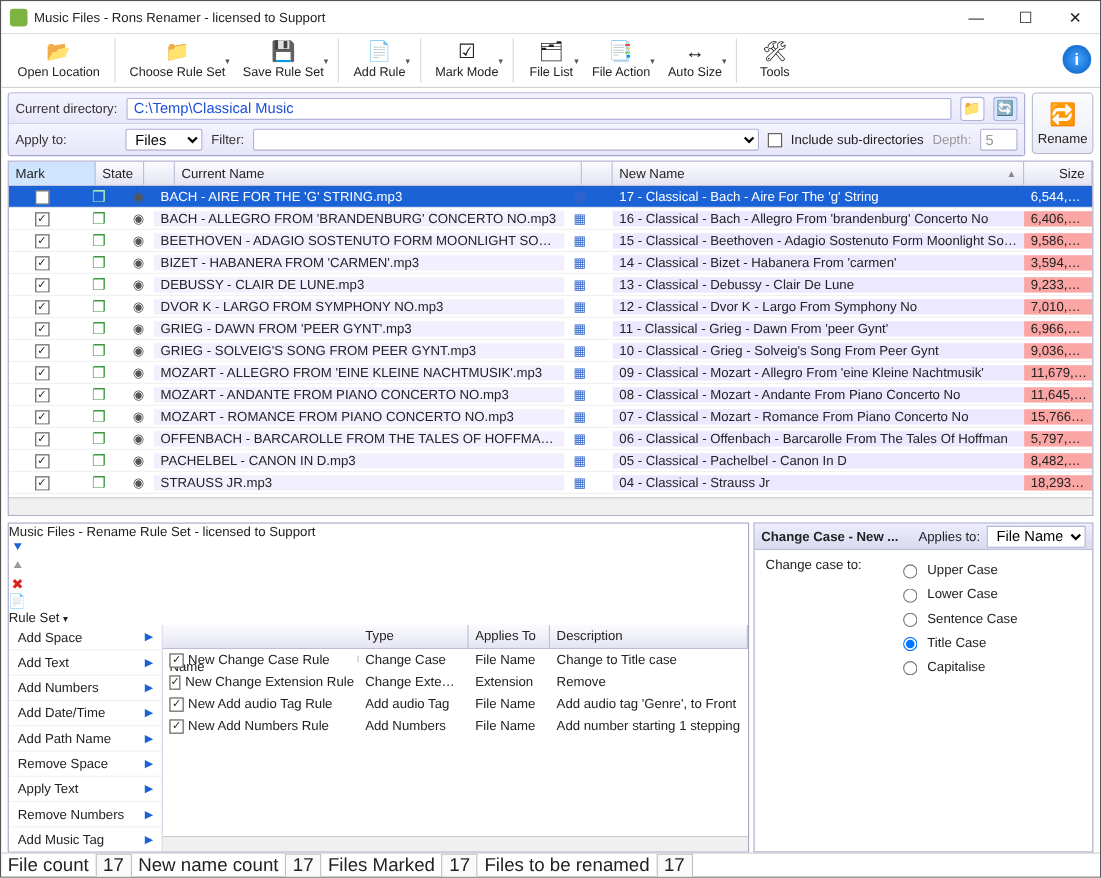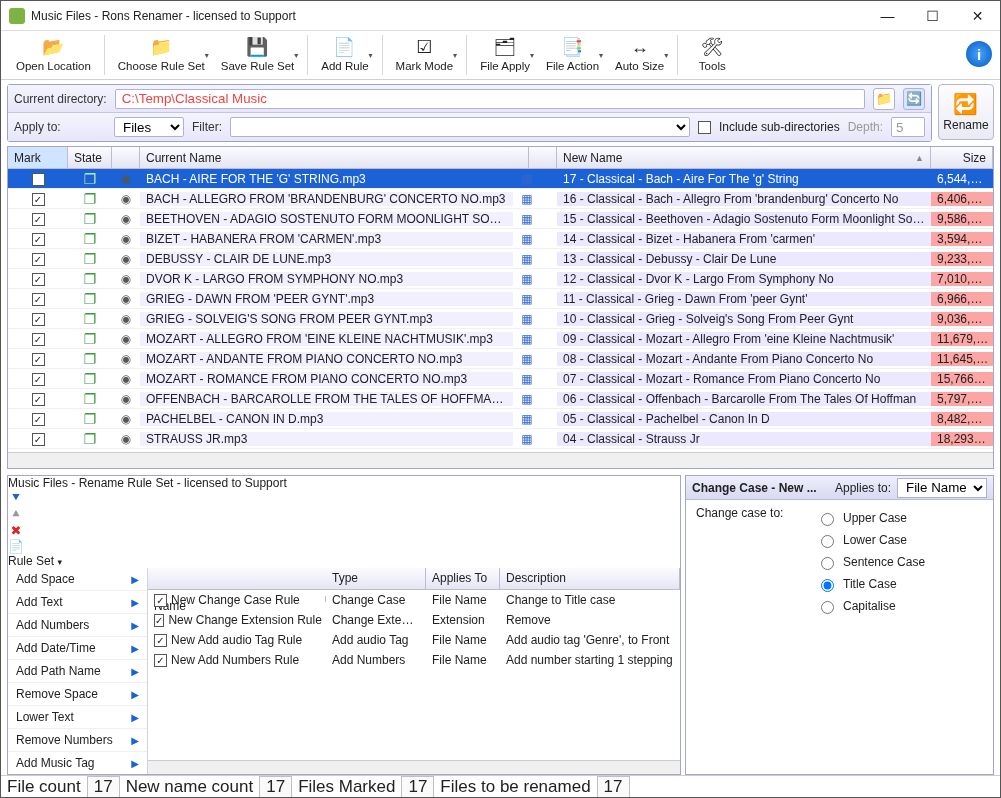--- a/index.html
+++ b/index.html
@@ -17,32 +17,32 @@
   .tbtn .ico { width:24px; height:22px; margin-bottom:2px; display:flex; align-items:center; justify-content:center; font-size:18px; }
   .tbtn .lbl { font-size:11.5px; white-space:nowrap; }
   .tbtn .dd { position:absolute; right:2px; bottom:14px; font-size:8px; color:#555;}
   .tsep { width:1px; height:40px; background:#d8d8d8; margin:0 4px; }
   .info-ico { margin-left:auto; width:26px; height:26px; border-radius:50%; background:radial-gradient(#4aa3ff,#005bbf); color:#fff; display:flex; align-items:center; justify-content:center; font-weight:bold; font-size:15px; align-self:center; }
   
   .panelwrap { display:flex; flex-direction:column; margin:4px 6px; border:1px solid #9aa0d0; border-radius:3px;justify-content:space-between; }
   .barrow { display:flex; align-items:center; height:28px; background:linear-gradient(#f4f4ff,#e6e6f8); border-bottom:1px solid #c5c5e0; padding:0 6px; gap:8px; }
   .barrow:last-child { border-bottom:none; }
   .barlabel { color:#333; }
-  .pathinput { flex:1; height:20px; border:1px solid #b0b0d8; background:#fff; padding:0 6px; color:#ef4444; border-radius:2px; }
+  .pathinput { flex:1; height:20px; border:1px solid #b0b0d8; background:#fff; padding:0 6px; color:#1d4ed8; border-radius:2px; }
   .iconbtn { width:22px; height:22px; border:1px solid #b0b0d8; background:#fff; border-radius:3px; display:flex; align-items:center; justify-content:center; font-size:13px; }
   .select { height:20px; border:1px solid #b0b0d8; background:#fff; padding:0 4px; border-radius:2px; }
   .renamebtn { width:56px; height:56px; margin:4px 6px 4px 0; border:1px solid #b5b5d0; background:linear-gradient(#fdfdff,#eaeaf5); border-radius:4px; display:flex; flex-direction:column; align-items:center; justify-content:center; gap:2px; }
   .renamebtn .ico { font-size:20px; }
   .toprow { display:flex; }
   .toprow .panelwrap { flex:1; }
   
   .grid { flex:1; margin:0 6px; border:1px solid #a6a6c8; display:flex; flex-direction:column; overflow:hidden; }
   .ghead { display:flex; background:linear-gradient(#fbfbff,#e5e5f2); border-bottom:1px solid #bcbcd6; height:22px; }
   .gcol { border-right:1px solid #bcbcd6; padding:3px 6px; font-size:12px; display:flex; align-items:center; position:relative; }
-  .gcol.mark { width:60px; background:#cfe4ff;text-align:center; }
+  .gcol.mark { width:79px; background:#cfe4ff;text-align:center; }
   .gcol.state { width:44px; }
   .gcol.a { width:28px; }
   .gcol.cur { flex:1; }
   .gcol.b { width:28px; }
   .gcol.new { width:374px; }
   .gcol.size { width:62px; text-align:right; justify-content:flex-end; }
   .gbody { flex:1; overflow-y:auto; }
   .grow { display:flex; height:20px; align-items:center; border-bottom:1px solid #f0f0f0; }
   .grow:nth-child(odd){ background:#fff; }
   .grow .cell { padding:0 6px; overflow:hidden; white-space:nowrap; text-overflow:ellipsis; }
@@ -127,21 +127,21 @@
     </div>
     <div class="tsep"></div>
     <div class="tbtn">
       <span class="ico">☑</span>
       <span class="lbl">Mark Mode</span>
         <span class="dd">▾</span>
     </div>
     <div class="tsep"></div>
     <div class="tbtn">
       <span class="ico">🗂</span>
-      <span class="lbl">File Apply</span>
+      <span class="lbl">File List</span>
         <span class="dd">▾</span>
     </div>
     <div class="tbtn">
       <span class="ico">📑</span>
       <span class="lbl">File Action</span>
         <span class="dd">▾</span>
     </div>
     <div class="tbtn">
       <span class="ico">↔</span>
       <span class="lbl">Auto Size</span>
@@ -360,21 +360,21 @@
             </div>
             <div class="actionitem">
               <span>Add Path Name</span>
               <span class="tri">▶</span>
             </div>
             <div class="actionitem">
               <span>Remove Space</span>
               <span class="tri">▶</span>
             </div>
             <div class="actionitem">
-              <span>Lower Text</span>
+              <span>Apply Text</span>
               <span class="tri">▶</span>
             </div>
             <div class="actionitem">
               <span>Remove Numbers</span>
               <span class="tri">▶</span>
             </div>
             <div class="actionitem">
               <span>Add Music Tag</span>
               <span class="tri">▶</span>
             </div>

